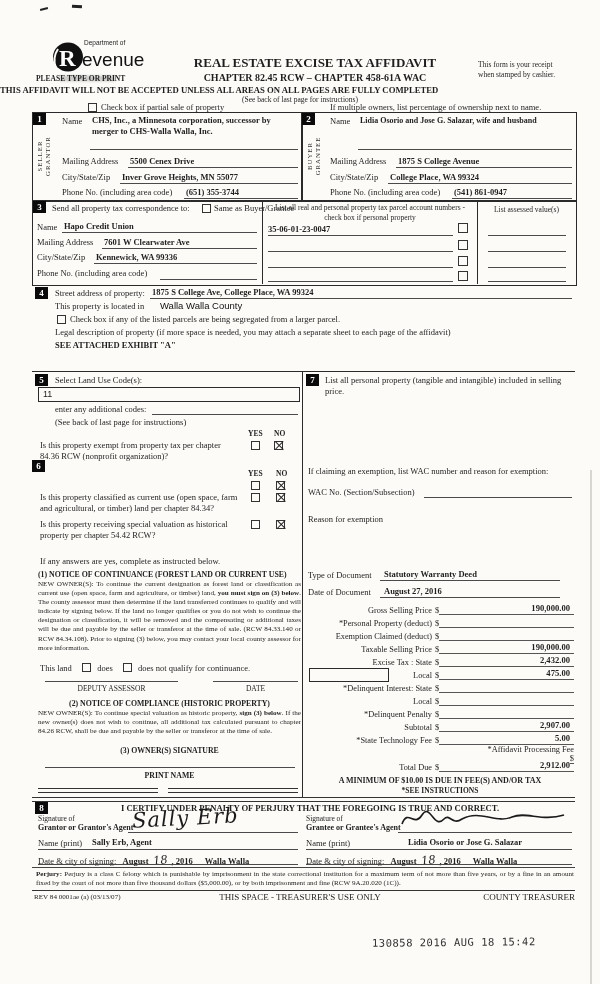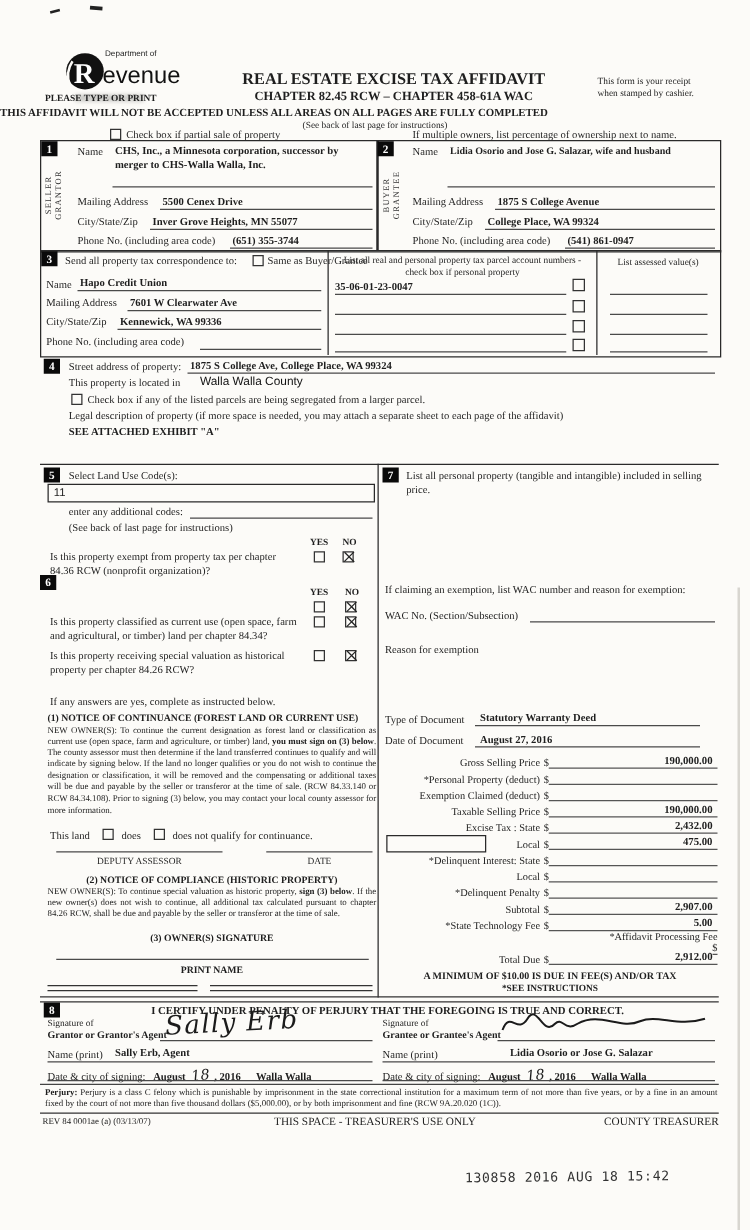--- a/index.html
+++ b/index.html
@@ -179,21 +179,21 @@
   <div class="abs xs b" style="left:248px;top:469px;">YES</div>
   <div class="abs xs b" style="left:276px;top:469px;">NO</div>
 
   <span class="cb abs" style="left:251px;top:481px;"></span>
   <span class="cb abs checked" style="left:276px;top:481px;"></span>
 
   <div class="abs sm" style="left:40px;top:492px;width:205px;line-height:11px;">Is this property classified as current use (open space, farm and agricultural, or timber) land per chapter 84.34?</div>
   <span class="cb abs" style="left:251px;top:493px;"></span>
   <span class="cb abs checked" style="left:276px;top:493px;"></span>
 
-  <div class="abs sm" style="left:40px;top:519px;width:205px;line-height:11px;">Is this property receiving special valuation as historical property per chapter 84.26 RCW?</div>
+  <div class="abs sm" style="left:40px;top:519px;width:205px;line-height:11px;">Is this property receiving special valuation as historical property per chapter 54.42 RCW?</div>
   <span class="cb abs" style="left:251px;top:520px;"></span>
   <span class="cb abs checked" style="left:276px;top:520px;"></span>
 
   <div class="abs sm" style="left:40px;top:556px;">If any answers are yes, complete as instructed below.</div>
 
   <div class="abs b" style="left:38px;top:570px;font-size:7.8px;">(1) NOTICE OF CONTINUANCE (FOREST LAND OR CURRENT USE)</div>
   <div class="abs xxs just" style="left:38px;top:580px;width:263px;line-height:9.1px;">
     <span>NEW OWNER(S): To continue the current designation as forest land or classification as current use (open space, farm and agriculture, or timber) land, </span><span class="b">you must sign on (3) below</span><span>.  The county assessor must then determine if the land transferred continues to qualify and will indicate by signing below. If the land no longer qualifies or you do not wish to continue the designation or classification, it will be removed and the compensating or additional taxes will be due and payable by the seller or transferor at the time of sale. (RCW 84.33.140 or RCW 84.34.108). Prior to signing (3) below, you may contact your local county assessor for more information.</span>
   </div>
   <div class="abs sm" style="left:40px;top:663px;">

